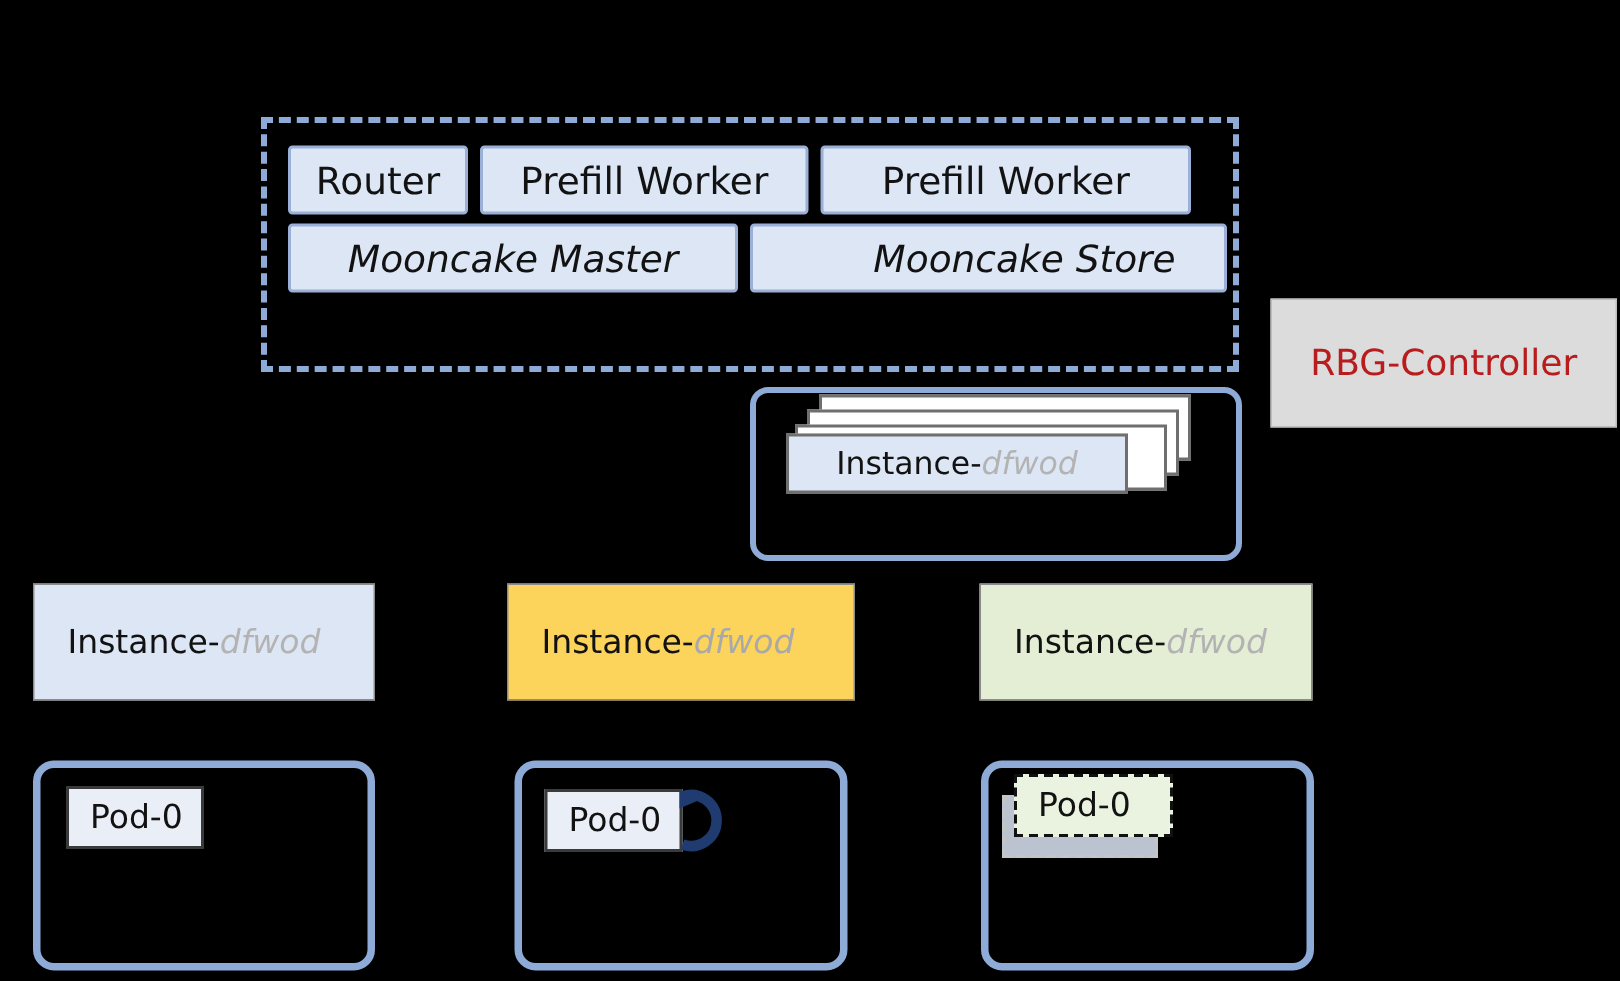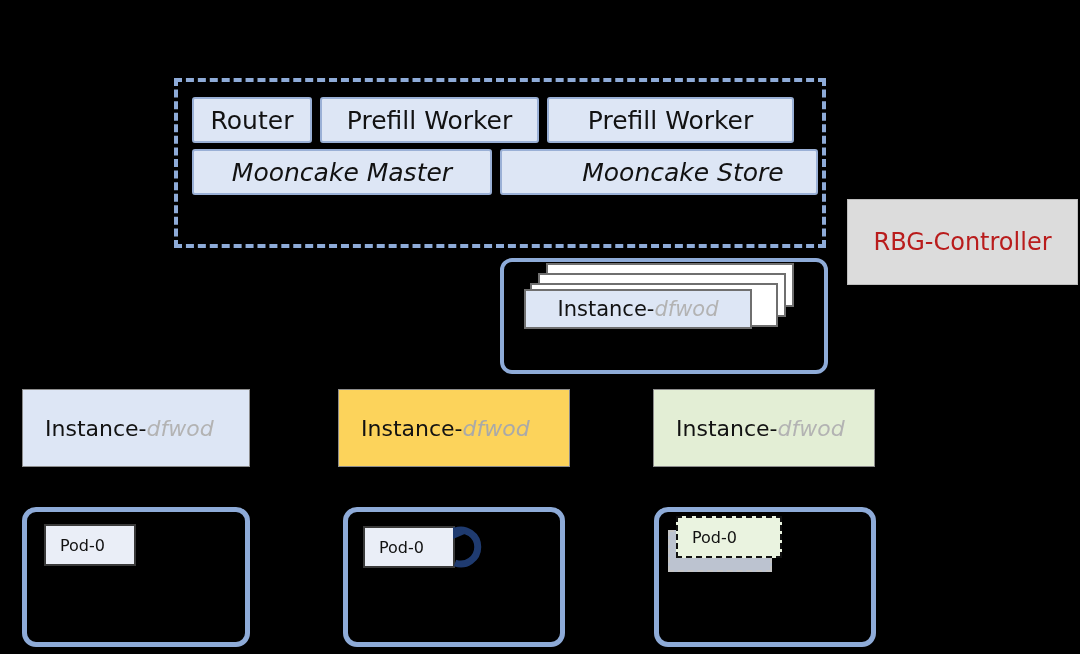--- a/index.html
+++ b/index.html
@@ -104,21 +104,21 @@
     background: transparent;
   }
   .pg-a { left: 22px; width: 228px; }
   .pg-b { left: 343px; width: 222px; }
   .pg-c { left: 654px; width: 222px; }
 
   .pod {
     height: 42px;
     display: flex; align-items: center;
     padding: 12px 14px;
-    font-size: 16px; color: #121212;
+    font-size: 22px; color: #121212;
     white-space: nowrap;
   }
   .pod-plain {
     background: #eaeef7;
     border: 2px solid #3a3a3a;
   }
   .pod-a { left: 44px; top: 524px; width: 92px; }
   .pod-b { left: 363px; top: 526px; width: 92px; }
 
   

